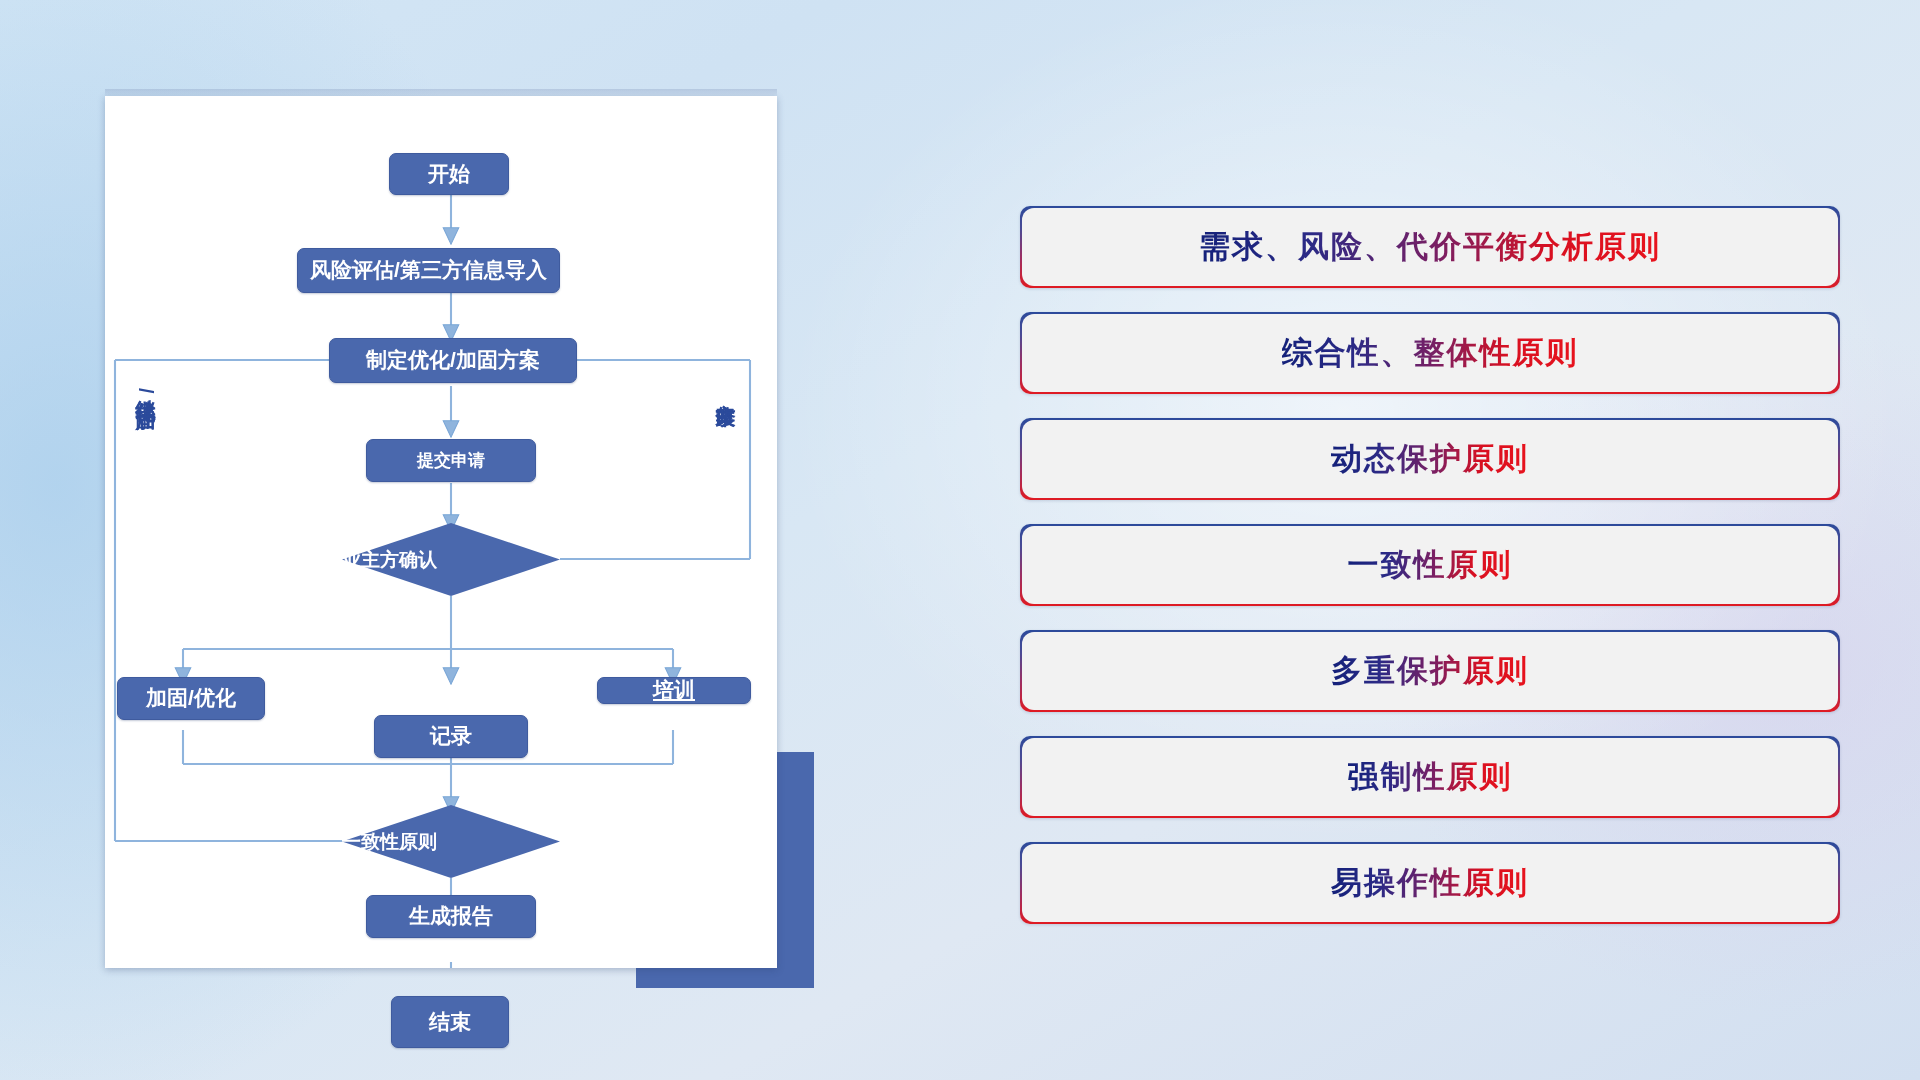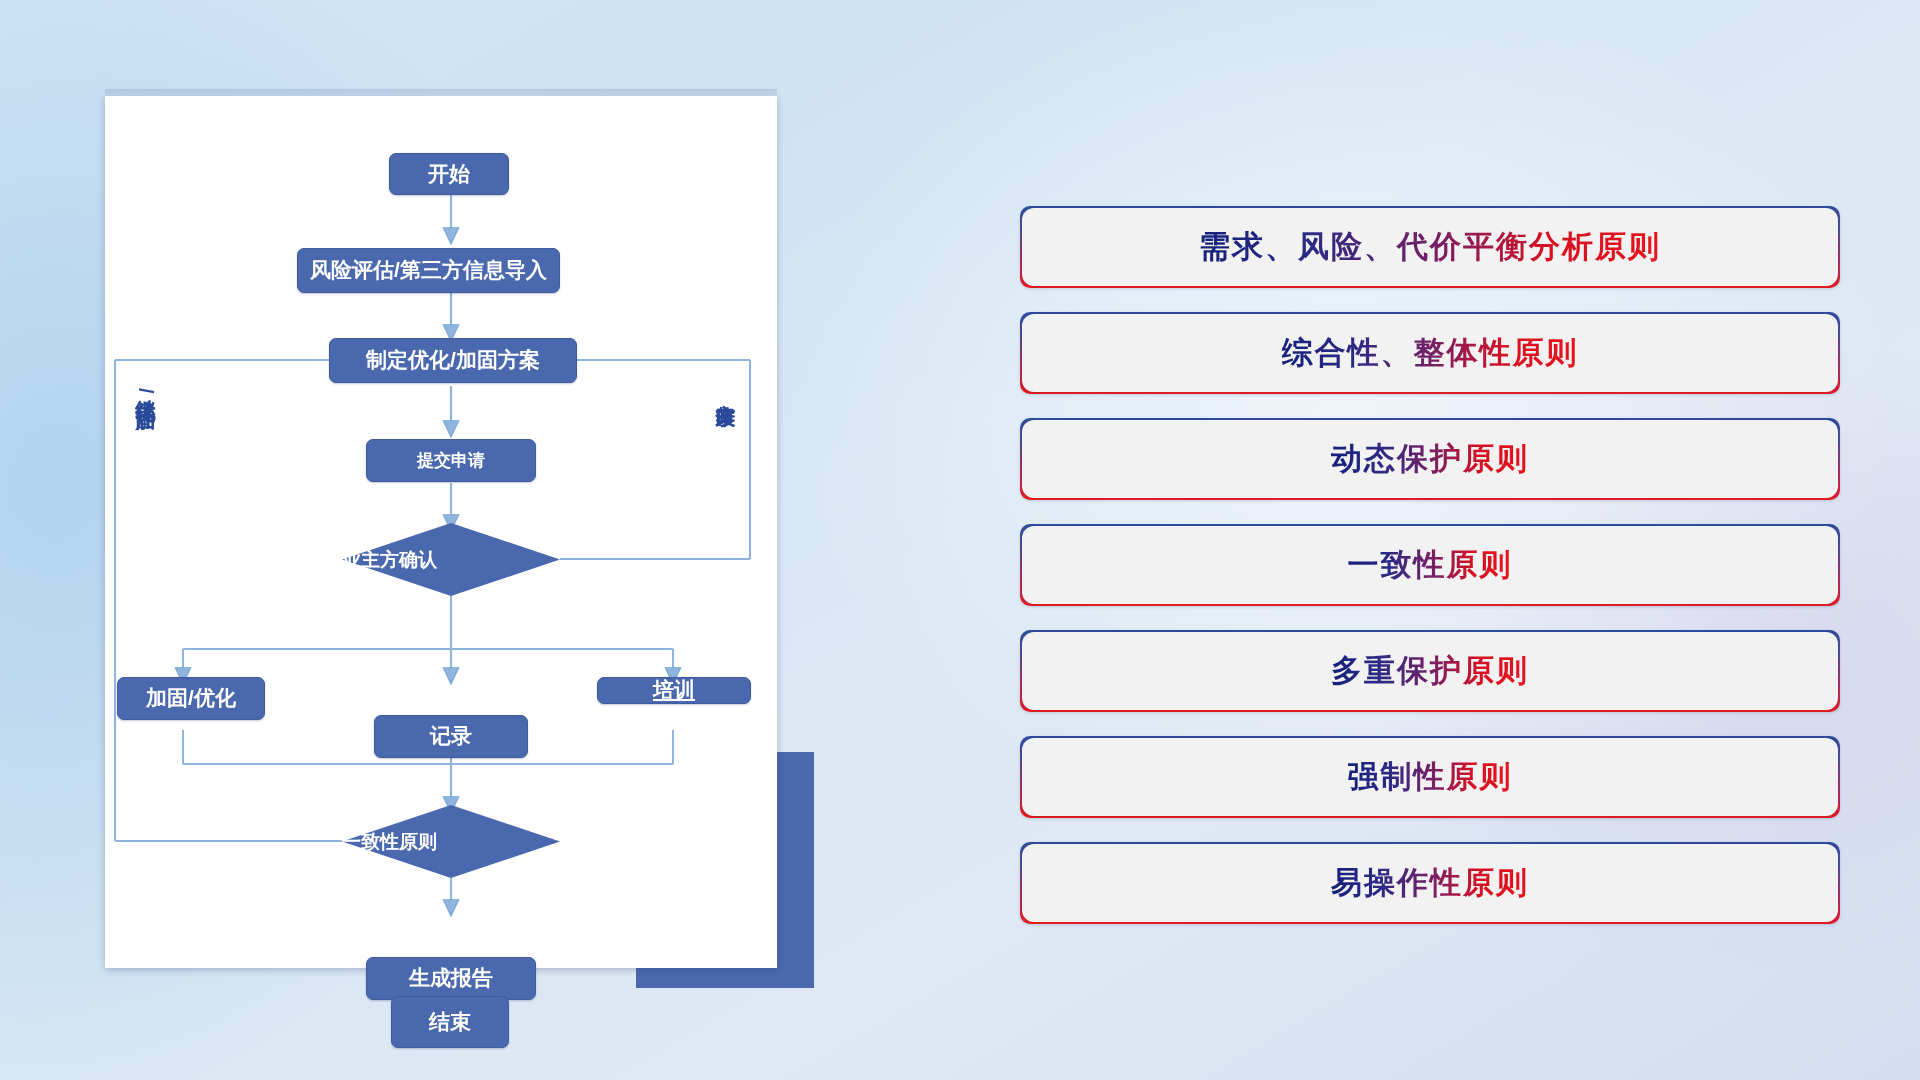--- a/index.html
+++ b/index.html
@@ -181,21 +181,21 @@
 
   <div class="node" style="left:492px;top:581px;width:154px;height:27px;font-size:21px;text-decoration:underline;">
     <span>培训</span>
   </div>
 
   <div class="diamond" style="left:237px;top:709px;width:218px;height:73px;font-size:19px;">
     <div class="dshape"></div>
     <span>一致性原则</span>
   </div>
 
-  <div class="node" style="left:261px;top:861px;width:170px;height:43px;font-size:21px;">
+  <div class="node" style="left:261px;top:799px;width:170px;height:43px;font-size:21px;">
     <span>生成报告</span>
   </div>
 
   <div class="node" style="left:286px;top:900px;width:118px;height:52px;font-size:21px;">
     <span>结束</span>
   </div>
 
   <div class="vlabel" style="left:28px;top:288px;font-size:20px;">继续优化/加固</div>
 
   <div class="vlabel" style="left:608px;top:292px;font-size:20px;">方案修改</div>

